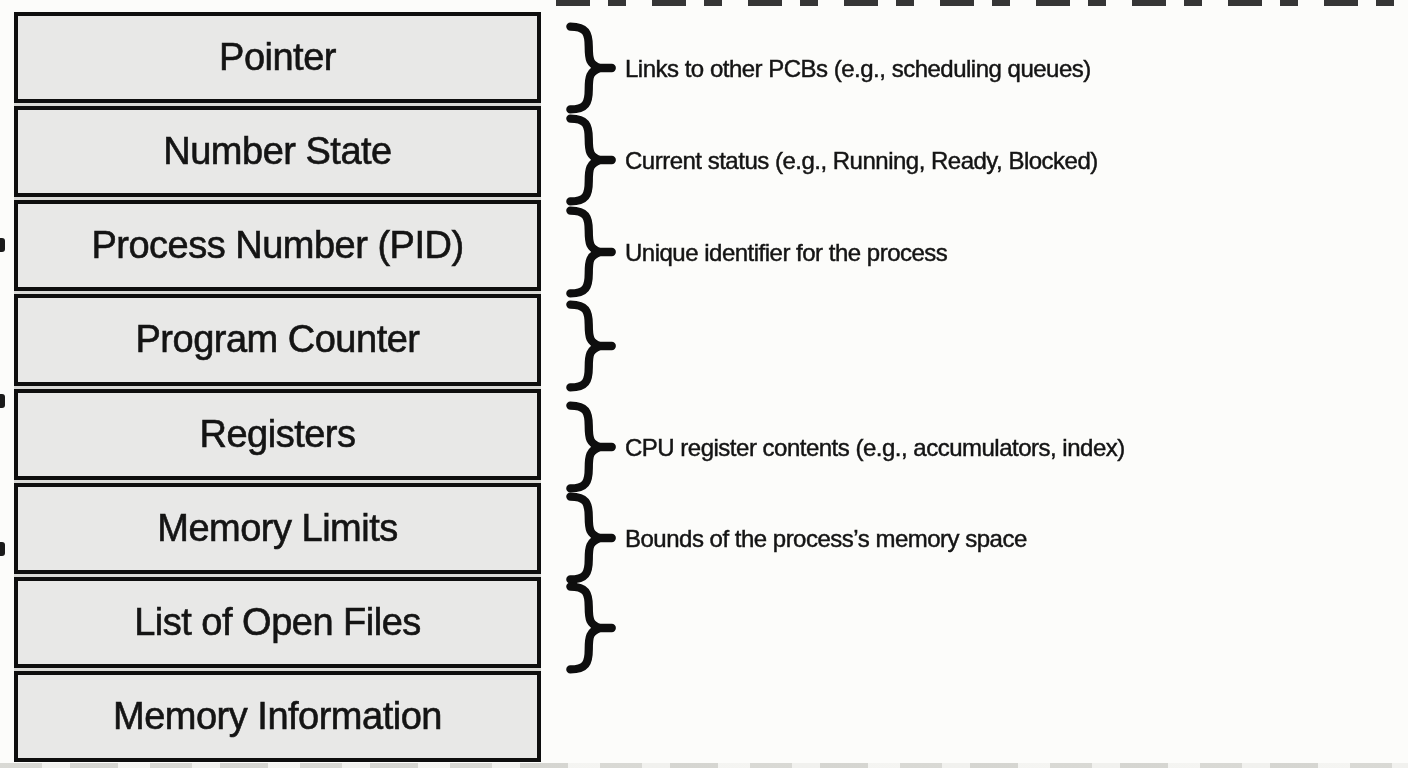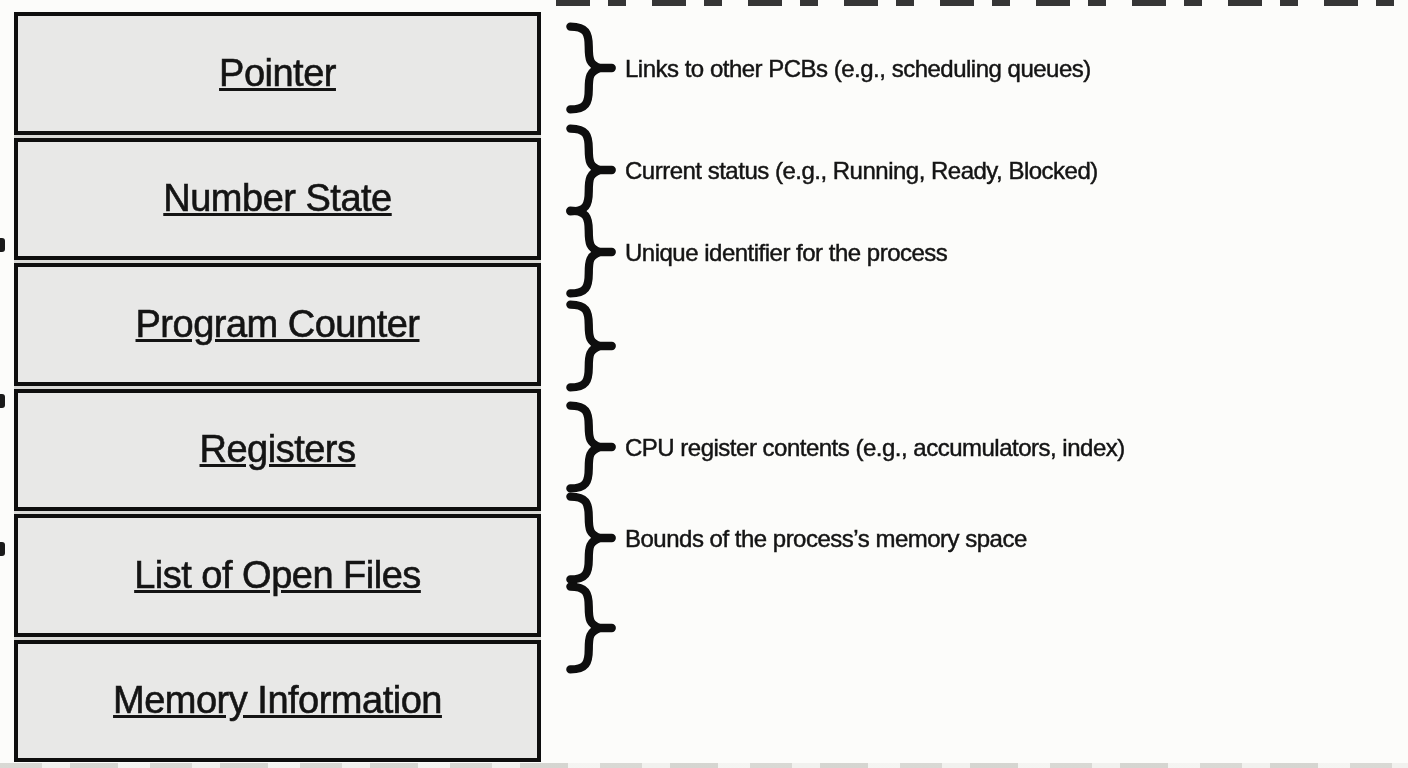--- a/index.html
+++ b/index.html
@@ -20,21 +20,20 @@
   .pcb-table {
     position: absolute;
     left: 14px;
     top: 12px;
     width: 527px;
     height: 750px;
     display: flex;
     flex-direction: column;
     gap: 3px;
     background: #d9d9d6; 
-    text-decoration: underline;
   }
   .pcb-row {
     flex: 1;
     box-sizing: border-box;
     border: 4px solid #0e0e0e;
     background: #e8e8e7;
     display: flex;
     align-items: center;
     justify-content: center;
   }
@@ -110,40 +109,46 @@
 <div class="edge-mark" style="top:542px;"></div>
 
 <div class="pcb-table">
   <div class="pcb-row">
     <span class="label">Pointer</span>
   </div>
   <div class="pcb-row">
     <span class="label">Number State</span>
   </div>
   <div class="pcb-row">
+    <span class="label">Process Number (PID)</span>
+  </div>
+  <div class="pcb-row">
     <span class="label">Program Counter</span>
   </div>
   <div class="pcb-row">
     <span class="label">Registers</span>
+  </div>
+  <div class="pcb-row">
+    <span class="label">Memory Limits</span>
   </div>
   <div class="pcb-row">
     <span class="label">List of Open Files</span>
   </div>
   <div class="pcb-row">
     <span class="label">Memory Information</span>
   </div>
 </div>
 
 <div class="annot" style="top: 20px;">
     <svg width="60" height="92" viewBox="0 0 60 100" aria-hidden="true">
       <path d="M13 5 C30 5 33 12 33 27 C33 41 34 46 45 50 C34 54 33 59 33 73 C33 88 30 95 13 95 M45 50 L58 50" fill="none" stroke="#0e0e0e" stroke-width="9" stroke-linecap="round" stroke-linejoin="round"></path>
     </svg>
     <span class="desc">Links to other PCBs (e.g., scheduling queues)</span>
   </div>
-<div class="annot" style="top: 122px; justify-content: flex-end;">
+<div class="annot" style="top: 112px; justify-content: flex-end;">
     <svg width="60" height="92" viewBox="0 0 60 100" aria-hidden="true">
       <path d="M13 5 C30 5 33 12 33 27 C33 41 34 46 45 50 C34 54 33 59 33 73 C33 88 30 95 13 95 M45 50 L58 50" fill="none" stroke="#0e0e0e" stroke-width="9" stroke-linecap="round" stroke-linejoin="round"></path>
     </svg>
     <span class="desc">Current status (e.g., Running, Ready, Blocked)</span>
   </div>
 <div class="annot" style="top: 204px;">
     <svg width="60" height="92" viewBox="0 0 60 100" aria-hidden="true">
       <path d="M13 5 C30 5 33 12 33 27 C33 41 34 46 45 50 C34 54 33 59 33 73 C33 88 30 95 13 95 M45 50 L58 50" fill="none" stroke="#0e0e0e" stroke-width="9" stroke-linecap="round" stroke-linejoin="round"></path>
     </svg>
     <span class="desc">Unique identifier for the process</span>

